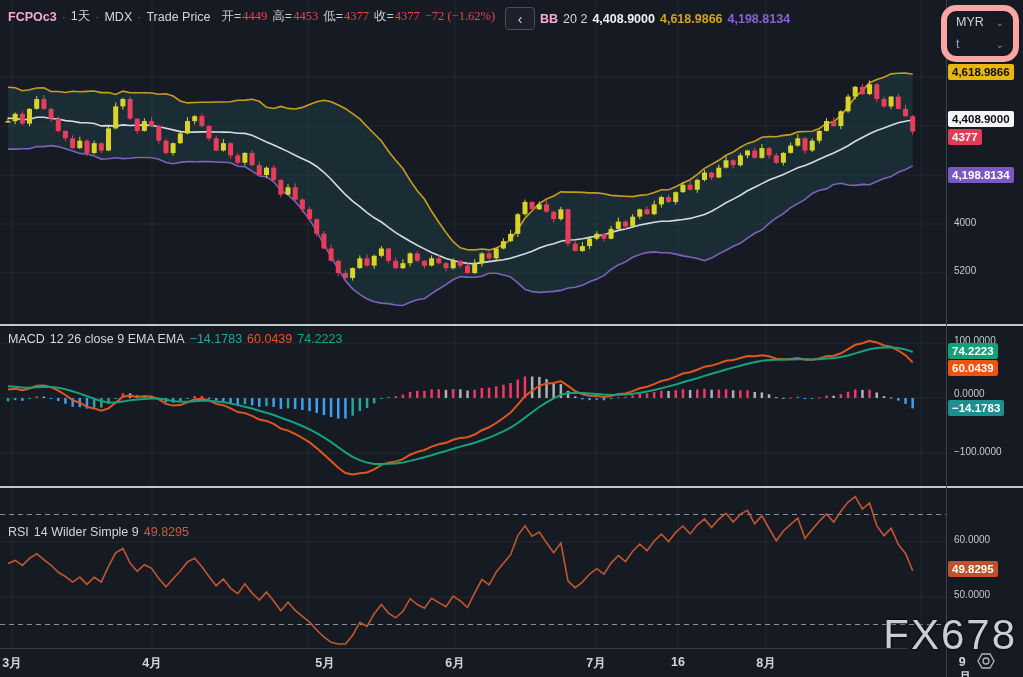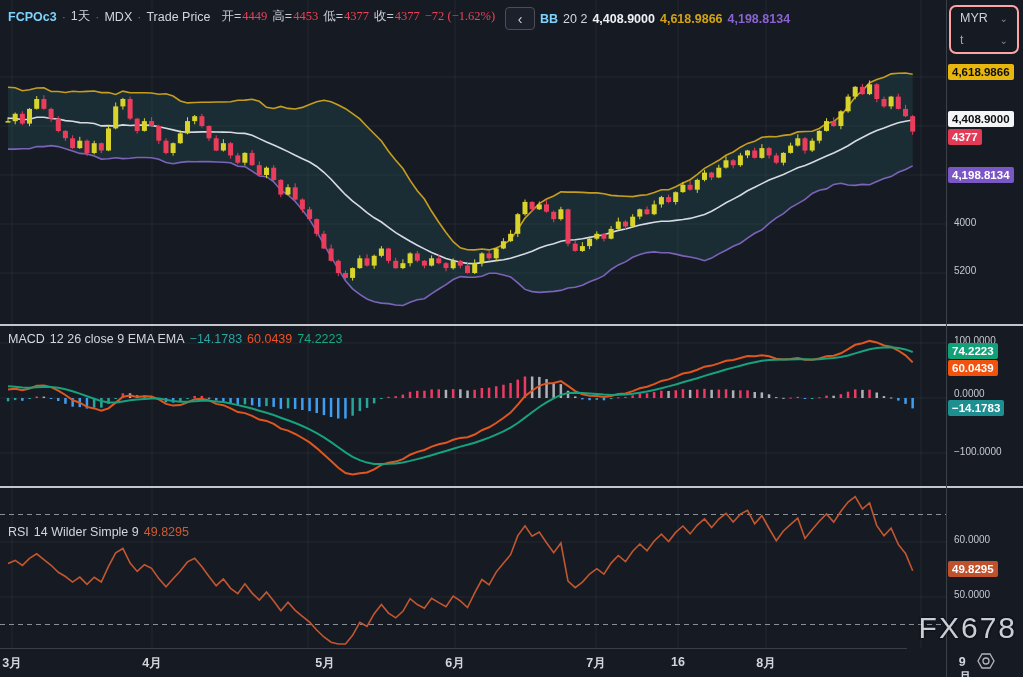--- a/index.html
+++ b/index.html
@@ -3,21 +3,21 @@
 <meta charset="utf-8">
 <style>
   html,body{margin:0;padding:0;background:#10131a;}
   #app{position:relative;width:1023px;height:677px;overflow:hidden;background:#161a23;
        font-family:"Liberation Sans",sans-serif;}
   svg.chart{position:absolute;left:0;top:0;z-index:1;}
   .pane{position:absolute;left:0;width:946px;z-index:2;}
   .legend{position:absolute;font-size:12.5px;color:#d2d5dc;white-space:nowrap;z-index:6;
           display:flex;align-items:center;}
   .legend span{margin-right:5px;}
-  .sym{font-weight:700;color:#7dd3fc;}
+  .sym{font-weight:700;color:#f9a8d4;}
   .sep{color:#6a6e78;}
   .red{color:#ef4156;font-family:Liberation Serif, serif;}
   .lbl{color:#c9ccd3;}
   .gold{color:#d2a414;font-weight:700;}
   .purple{color:#8a63d2;font-weight:700;}
   .whitev{color:#eef0f4;font-weight:700;}
   .teal{color:#2aa5a0;}
   .orange{color:#ef5123;}
   .green{color:#15a87f;}
   .rsiv{color:#cc5c35;}
@@ -29,30 +29,30 @@
          color:#0c0e13;white-space:nowrap;}
   .b-upper{top:64px;background:#e7b70f;}
   .b-basis{top:111px;background:#f4f5f7;}
   .b-last{top:129px;background:#e23b56;color:#fff;}
   .b-lower{top:167px;background:#7a57c5;color:#fff;}
   .b-sig{top:343px;background:#11a078;color:#fff;}
   .b-macd{top:360px;background:#f2520e;color:#fff;}
   .b-hist{top:400px;background:#1d8f90;color:#fff;}
   .b-rsi{top:561px;background:#c0512d;color:#fff;}
   .alabel{position:absolute;left:7px;font-size:10px;color:#c6c9d0;white-space:nowrap;}
-  .cur-box{position:absolute;right:4px;top:5px;width:66px;height:45px;border:2px solid #fca5a5;
-           border-radius:7px;z-index:7;background:#161a23;}
+  .cur-box{position:absolute;right:4px;top:5px;width:66px;height:45px;border:6px solid #fca5a5;
+           border-radius:15px;z-index:7;background:#161a23;}
   .cur-row{display:flex;justify-content:space-between;align-items:center;height:22px;
            padding:0 9px;font-size:12.5px;color:#ccd1dd;cursor:pointer;}
   .cur-row .chev{color:#81858f;font-size:10px;}
   .cur-unit{color:#93a5c4;}
   #time-axis{position:absolute;left:0;top:648px;width:907px;height:29px;z-index:5;
              border-top:1px solid #3a3e48;background:#161a23;}
   .tick{position:absolute;top:6px;transform:translateX(-50%);font-size:12.5px;font-weight:700;color:#d2d5db;}
-  #watermark{position:absolute;right:6px;top:611px;font-size:30px;letter-spacing:2px;color:#d3d7df;
+  #watermark{position:absolute;right:6px;top:611px;font-size:42px;letter-spacing:2px;color:#d3d7df;
              opacity:.95;z-index:4;text-shadow:0 0 3px #000;}
   #gear{position:absolute;left:976px;top:651px;z-index:6;cursor:pointer;}
 </style>
 </head>
 <body>
 
 <div id="app">
 
   <svg class="chart" id="chart-svg" width="1023" height="677" viewBox="0 0 1023 677">
       <line x1="12" y1="0" x2="12" y2="648" stroke="rgba(255,255,255,0.06)"></line>

